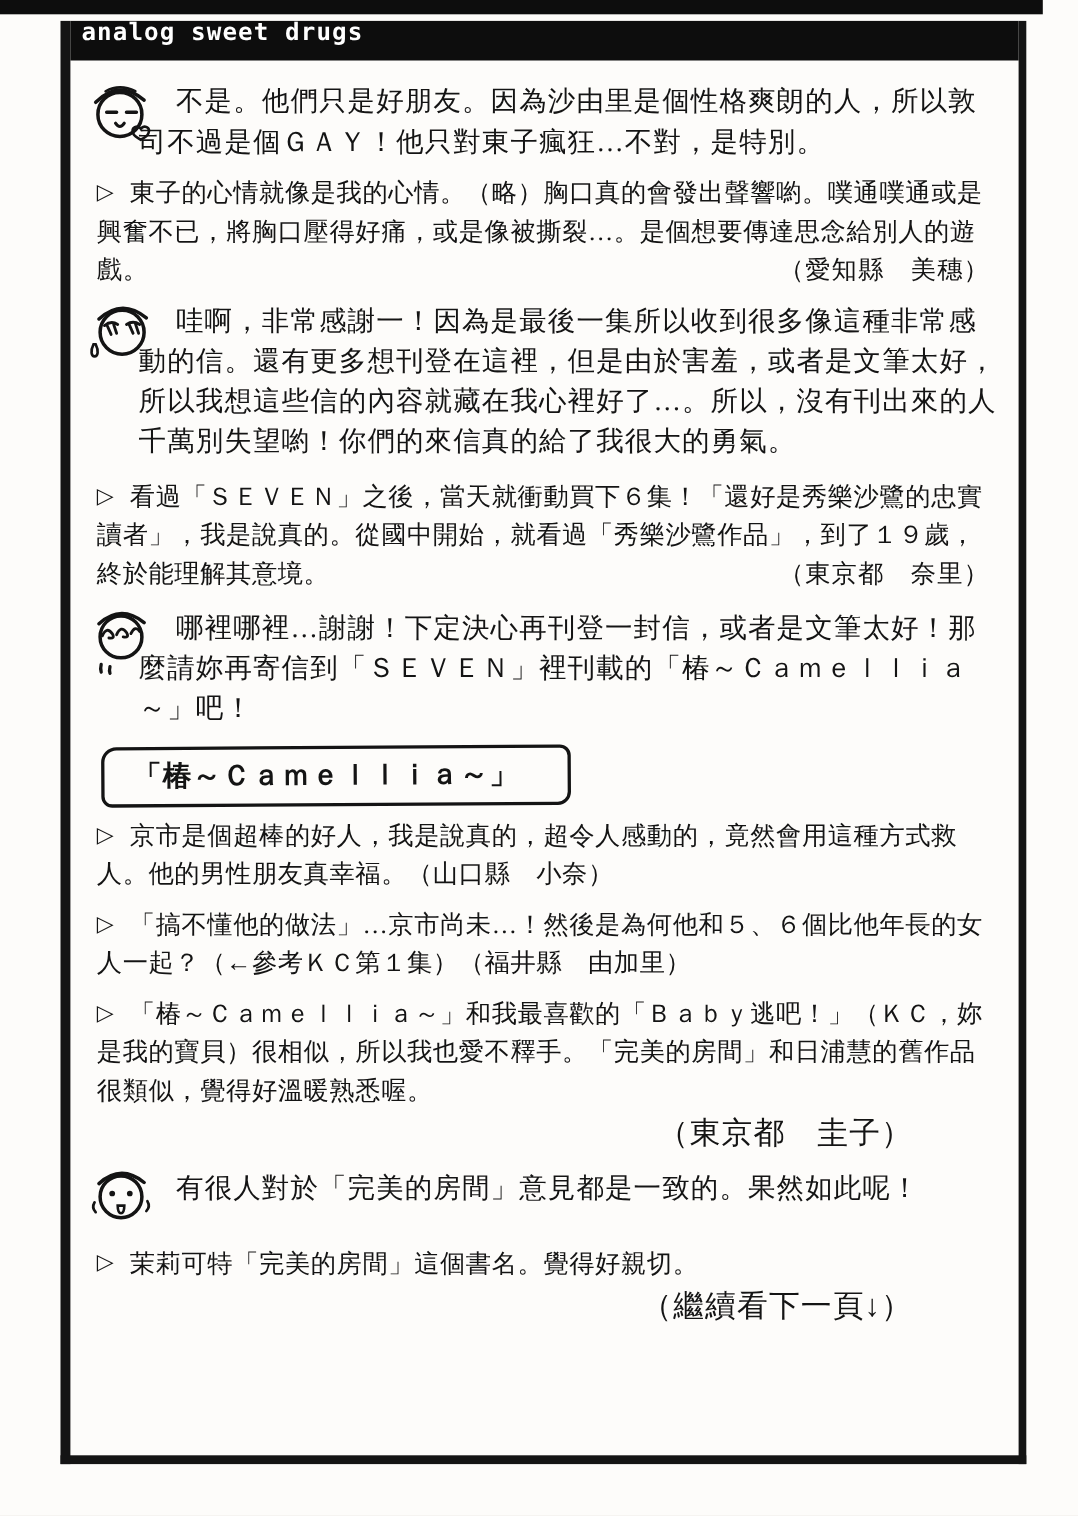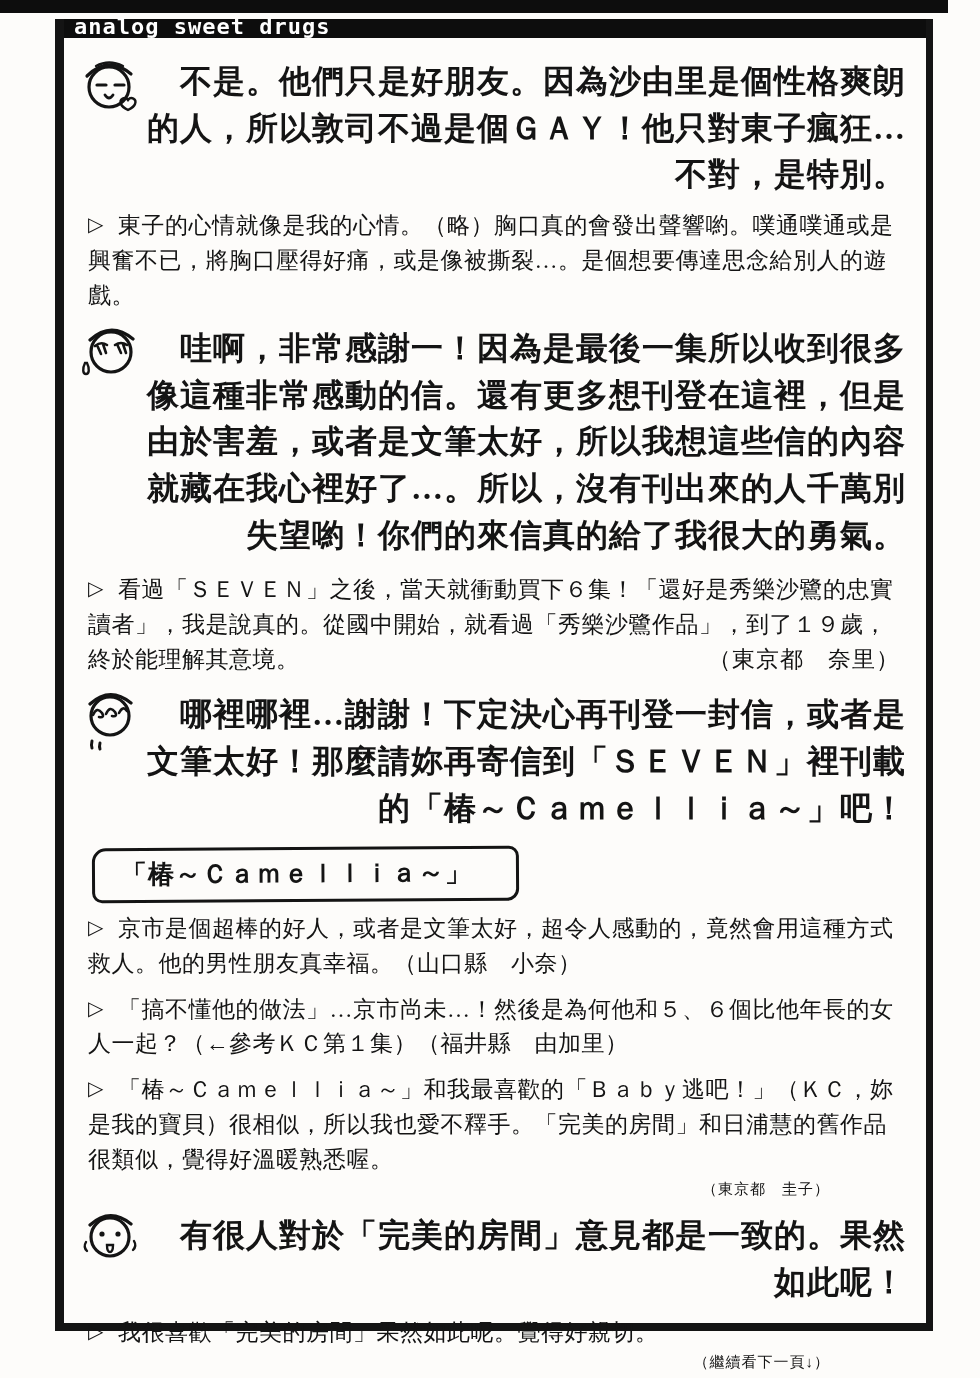--- a/index.html
+++ b/index.html
@@ -2,42 +2,42 @@
 <html><head>
 <meta charset="utf-8">
 <style>
   html,body{margin:0;padding:0;background:#e9e7e2;}
   .page{position:relative;width:980px;height:1378px;background:#fdfcfa;overflow:hidden;
         font-family:"Liberation Serif","DejaVu Serif",serif;color:#141414;}
   .top-strip{position:absolute;left:0;top:0;width:948px;height:13px;background:#0d0d0d;}
   .frame{position:absolute;left:55px;top:19px;width:878px;height:1312px;
          border-left:9px solid #141414;border-right:7px solid #141414;border-bottom:8px solid #141414;
          background:#fdfcfa;box-sizing:border-box;}
-  .header-bar{position:relative;height:19px;background:#0d0d0d;display:flex;align-items:flex-end;}
+  .header-bar{position:relative;height:36px;background:#0d0d0d;display:flex;align-items:flex-start;}
   .header-title{color:#ffffff;font-family:"DejaVu Sans Mono","Liberation Sans",monospace;
                 font-weight:bold;font-size:22px;letter-spacing:1px;padding-left:10px;line-height:1;}
   .content{position:relative;padding:20px 20px 0 24px;}
 
   .block{margin-bottom:11px;}
   .gap-lg{}
   .gap-md{margin-top:14px;}
 
   
   .reply{position:relative;min-height:58px;}
   .reply .icon{position:absolute;left:-10px;top:-6px;width:66px;height:70px;}
   .reply .icon svg{width:66px;height:70px;display:block;}
-  .reply .txt{margin:0;padding-left:38px;text-indent:34px;font-size:32px;font-weight:700;
-              line-height:1.46;letter-spacing:1px;text-align:right;}
+  .reply .txt{margin:0;padding-left:38px;text-indent:34px;font-size:25px;font-weight:400;
+              line-height:1.46;letter-spacing:1px;}
 
   
   .letter .txt{position:relative;margin:0;font-size:23px;line-height:1.52;letter-spacing:0.5px;}
   .marker{display:inline-block;width:30px;font-size:20px;vertical-align:1px;
           transform:translateY(-1px);}
   .attr-abs{position:absolute;right:6px;bottom:0;letter-spacing:1px;}
-  .attr-line{text-align:right;font-size:15px;line-height:1.5;letter-spacing:1px;padding-right:76px;}
+  .attr-line{text-align:right;font-size:28px;line-height:1.5;letter-spacing:1px;padding-right:76px;}
 
   
   .boxed{display:inline-block;margin:4px 0 10px 4px;border:3px solid #141414;border-radius:14px 10px 12px 10px;
          padding:6px 44px 8px 26px;font-size:26px;font-weight:700;letter-spacing:1px;
          transform:rotate(-0.35deg);background:#fdfcfa;}
 
   svg path,svg circle{vector-effect:non-scaling-stroke;}
 </style>
 </head>
 <body>
@@ -62,21 +62,21 @@
             <path d="M19 33 h9 M37 33 h9"></path>
             <path d="M27 43 q4 6 8 0" stroke-width="2.8"></path>
             <path d="M50 48 c-3 -4 -9 -1 -7 4 c1 3 7 6 7 6 c0 0 6 -3 7 -6 c2 -5 -4 -8 -7 -4 z" stroke-width="2.4"></path>
           </svg>
         </span>
         <p class="txt">不是。他們只是好朋友。因為沙由里是個性格爽朗的人，所以敦司不過是個ＧＡＹ！他只對東子瘋狂…不對，是特別。</p>
       </div>
 
       
       <div class="block letter">
-        <p class="txt"><span class="marker">▷</span><span>東子的心情就像是我的心情。（略）胸口真的會發出聲響喲。噗通噗通或是興奮不已，將胸口壓得好痛，或是像被撕裂…。是個想要傳達思念給別人的遊戲。</span></p>
+        <p class="txt"><span class="marker">▷</span><span>東子的心情就像是我的心情。（略）胸口真的會發出聲響喲。噗通噗通或是興奮不已，將胸口壓得好痛，或是像被撕裂…。是個想要傳達思念給別人的遊戲。</span><span class="attr-abs">（愛知縣　美穗）</span></p>
       </div>
 
       
       <div class="block reply gap-lg">
         <span class="icon">
           <svg viewBox="0 0 66 70" fill="none" stroke="#141414" stroke-linecap="round" stroke-width="3.2">
             <circle cx="33" cy="33" r="20"></circle>
             <path d="M12 21 Q33 2 55 20"></path>
             <path d="M17 27 q6 -5 12 -1 M19 26 l4 9 M25 25 l3 9" stroke-width="2.6"></path>
             <path d="M37 26 q6 -4 12 0 M39 25 l4 9 M45 25 l3 9" stroke-width="2.6"></path>
@@ -106,21 +106,21 @@
 
       
       <div class="block boxed">
         <span>「椿～Ｃａｍｅｌｌｉａ～」</span>
       </div>
 
       
 
       
       <div class="block letter">
-        <p class="txt"><span class="marker">▷</span><span>京市是個超棒的好人，或者是文筆太好，超令人感動的，竟然會用這種方式救人。他的男性朋友真幸福。（山口縣　小奈）</span></p>
+        <p class="txt"><span class="marker">▷</span><span>京市是個超棒的好人，我是說真的，超令人感動的，竟然會用這種方式救人。他的男性朋友真幸福。（山口縣　小奈）</span></p>
       </div>
 
       
       <div class="block letter">
         <p class="txt"><span class="marker">▷</span><span>「搞不懂他的做法」…京市尚未…！然後是為何他和５、６個比他年長的女人一起？（←參考ＫＣ第１集）（福井縣　由加里）</span></p>
       </div>
 
       
 
       
@@ -139,19 +139,19 @@
             <circle cx="24" cy="28" r="2.6" fill="#141414" stroke="none"></circle>
             <circle cx="40" cy="28" r="2.6" fill="#141414" stroke="none"></circle>
             <path d="M29 39 h6 q0 7 -3 7 q-3 0 -3 -7 z" stroke-width="2.4"></path>
           </svg>
         </span>
         <p class="txt">有很人對於「完美的房間」意見都是一致的。果然如此呢！</p>
       </div>
 
       
       <div class="block letter">
-        <p class="txt"><span class="marker">▷</span><span>我很喜歡「完美的房間」果然如此呢。覺得好親切。</span></p>
+        <p class="txt"><span class="marker">▷</span><span>茉莉可特「完美的房間」這個書名。覺得好親切。</span></p>
         <div class="attr-line">（繼續看下一頁↓）</div>
       </div>
 
     </div>
   </div>
 </div>
 
 </body></html>

